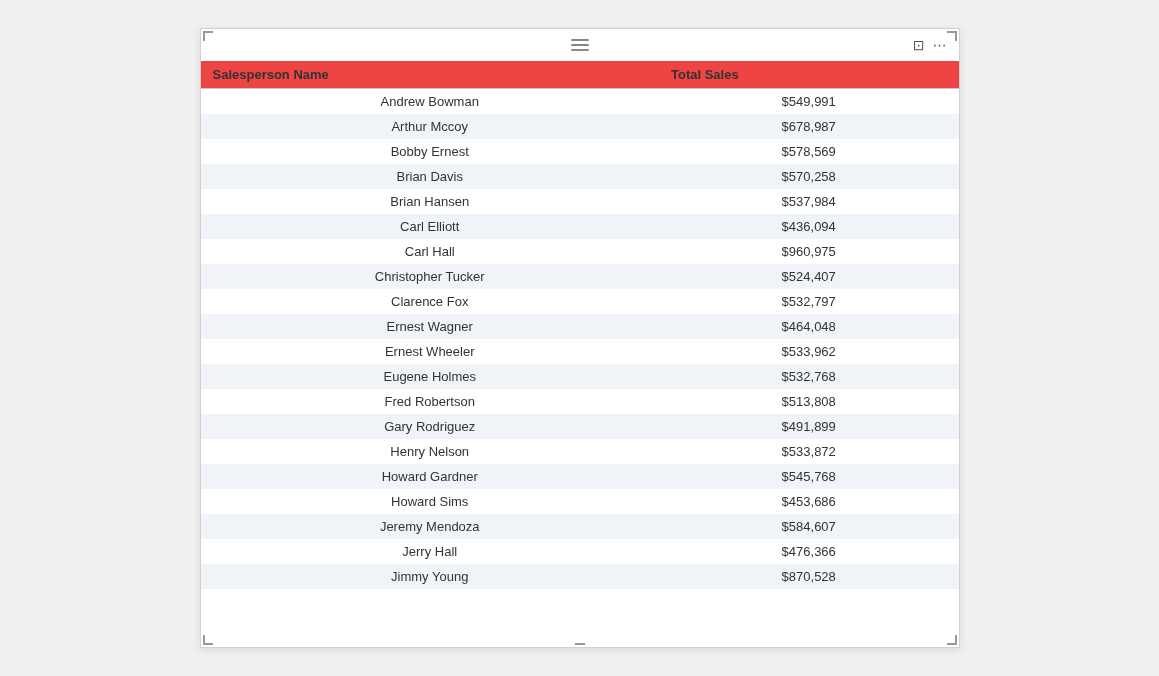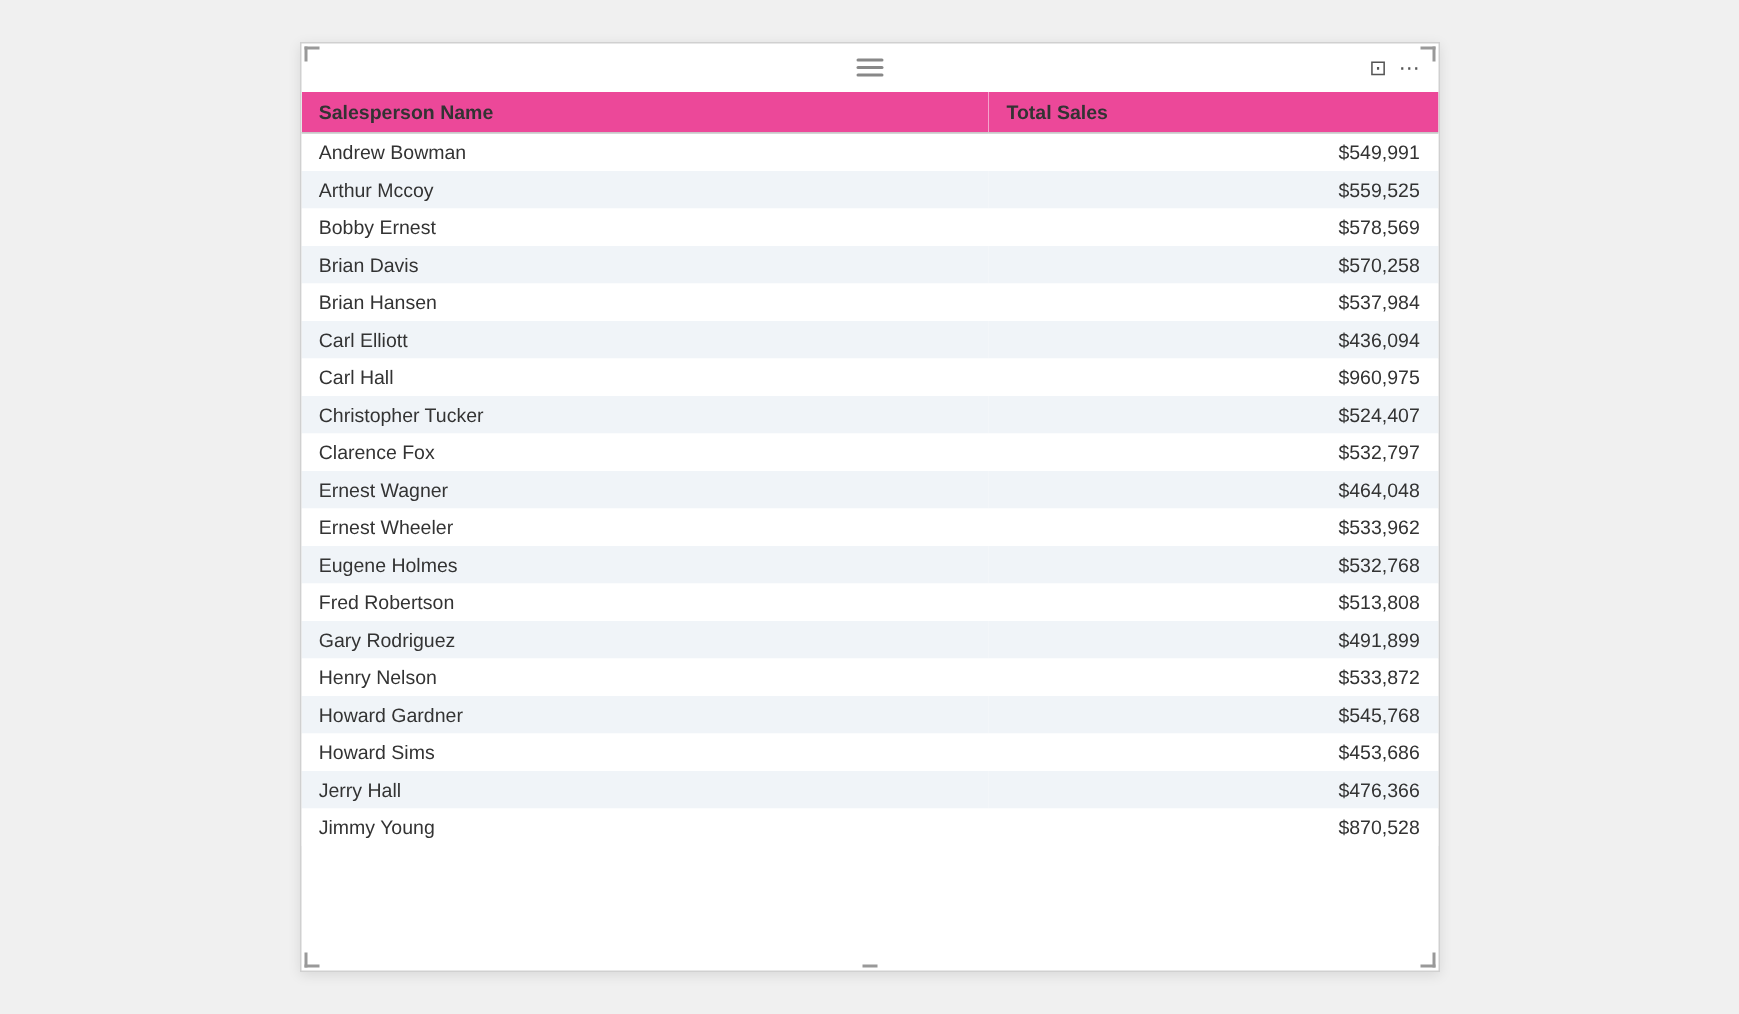--- a/index.html
+++ b/index.html
@@ -92,21 +92,21 @@
       width: 100%;
       border-collapse: collapse;
     }
 
     thead tr th {
       text-align: left;
       padding: 6px 12px;
       font-weight: 600;
       color: #333;
       border-bottom: 1px solid #c8c8c8;
-      background: #ec4899;
+      background: #ef4444;
       position: sticky;
       top: 0;
       z-index: 2;
     }
 
     thead tr th:last-child {
       text-align: left;
     }
 
     tbody tr {
@@ -117,24 +117,25 @@
       background-color: #f0f4f8;
     }
 
     tbody tr:nth-child(odd) {
       background-color: #ffffff;
     }
 
     tbody tr td {
       padding: 5px 12px;
       color: #333;
+      text-align: center;
     }
 
     tbody tr td:last-child {
-      text-align: right;
+      text-align: center;
     }
 
     .resize-handle-br {
       position: absolute;
       bottom: 2px;
       right: 2px;
       width: 10px;
       height: 10px;
       cursor: se-resize;
       border-right: 2px solid #999;
@@ -216,21 +217,21 @@
           <th>Total Sales</th>
         </tr>
       </thead>
       <tbody id="table-body">
       <tr>
             <td>Andrew Bowman</td>
             <td>$549,991</td>
           </tr>
           <tr>
             <td>Arthur Mccoy</td>
-            <td>$559,525</td>
+            <td>$678,987</td>
           </tr>
           <tr>
             <td>Bobby Ernest</td>
             <td>$578,569</td>
           </tr>
           <tr>
             <td>Brian Davis</td>
             <td>$570,258</td>
           </tr>
           <tr>
@@ -277,20 +278,24 @@
             <td>Henry Nelson</td>
             <td>$533,872</td>
           </tr>
           <tr>
             <td>Howard Gardner</td>
             <td>$545,768</td>
           </tr>
           <tr>
             <td>Howard Sims</td>
             <td>$453,686</td>
+          </tr>
+          <tr>
+            <td>Jeremy Mendoza</td>
+            <td>$584,607</td>
           </tr>
           <tr>
             <td>Jerry Hall</td>
             <td>$476,366</td>
           </tr>
           <tr>
             <td>Jimmy Young</td>
             <td>$870,528</td>
           </tr>
         </tbody>

